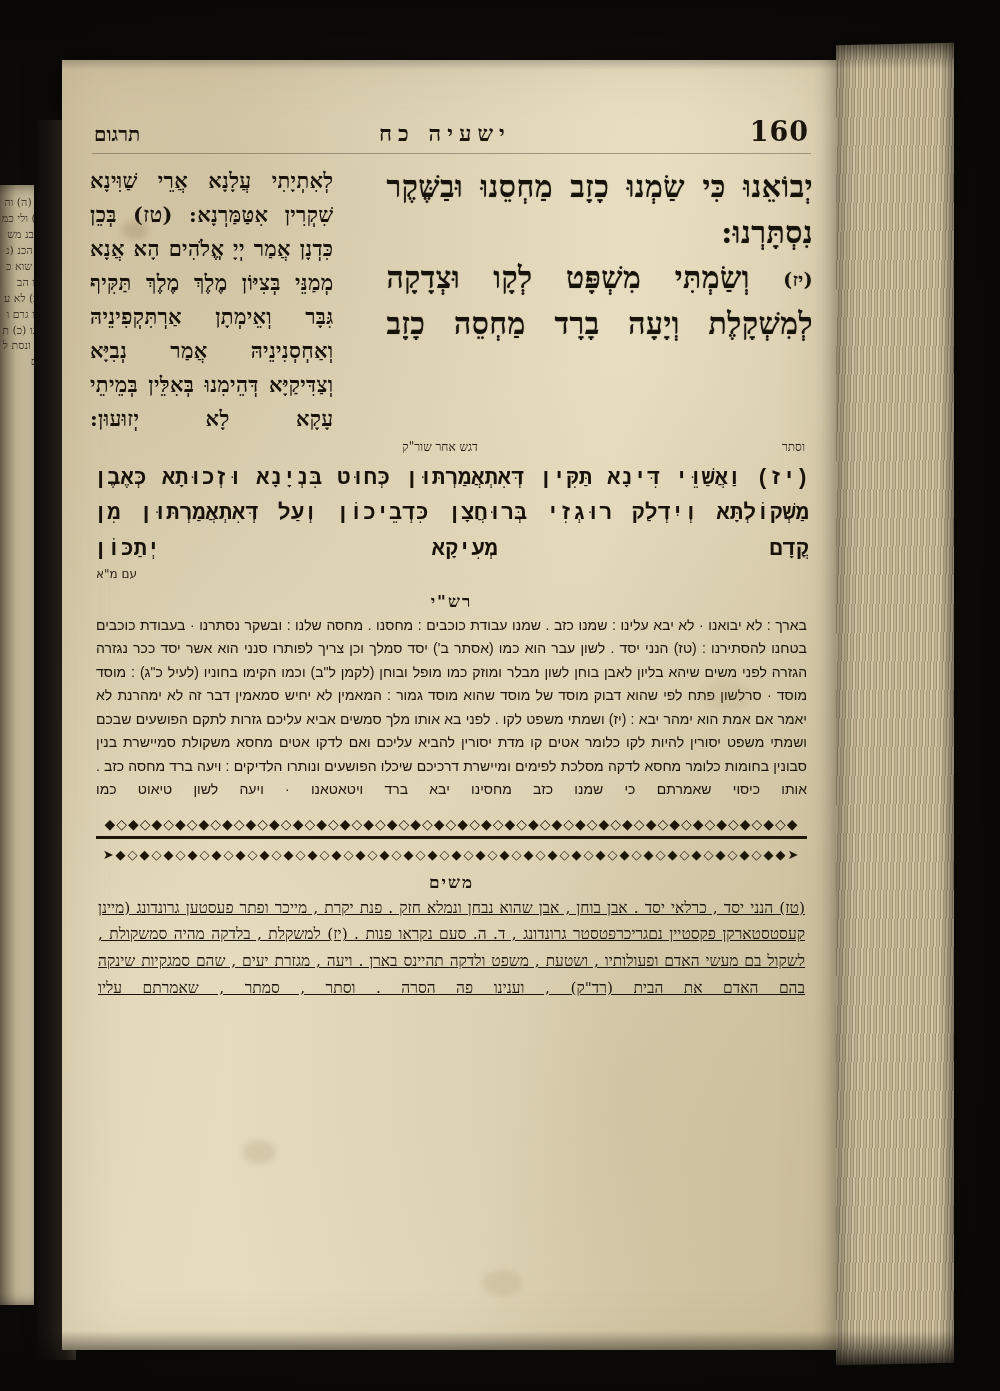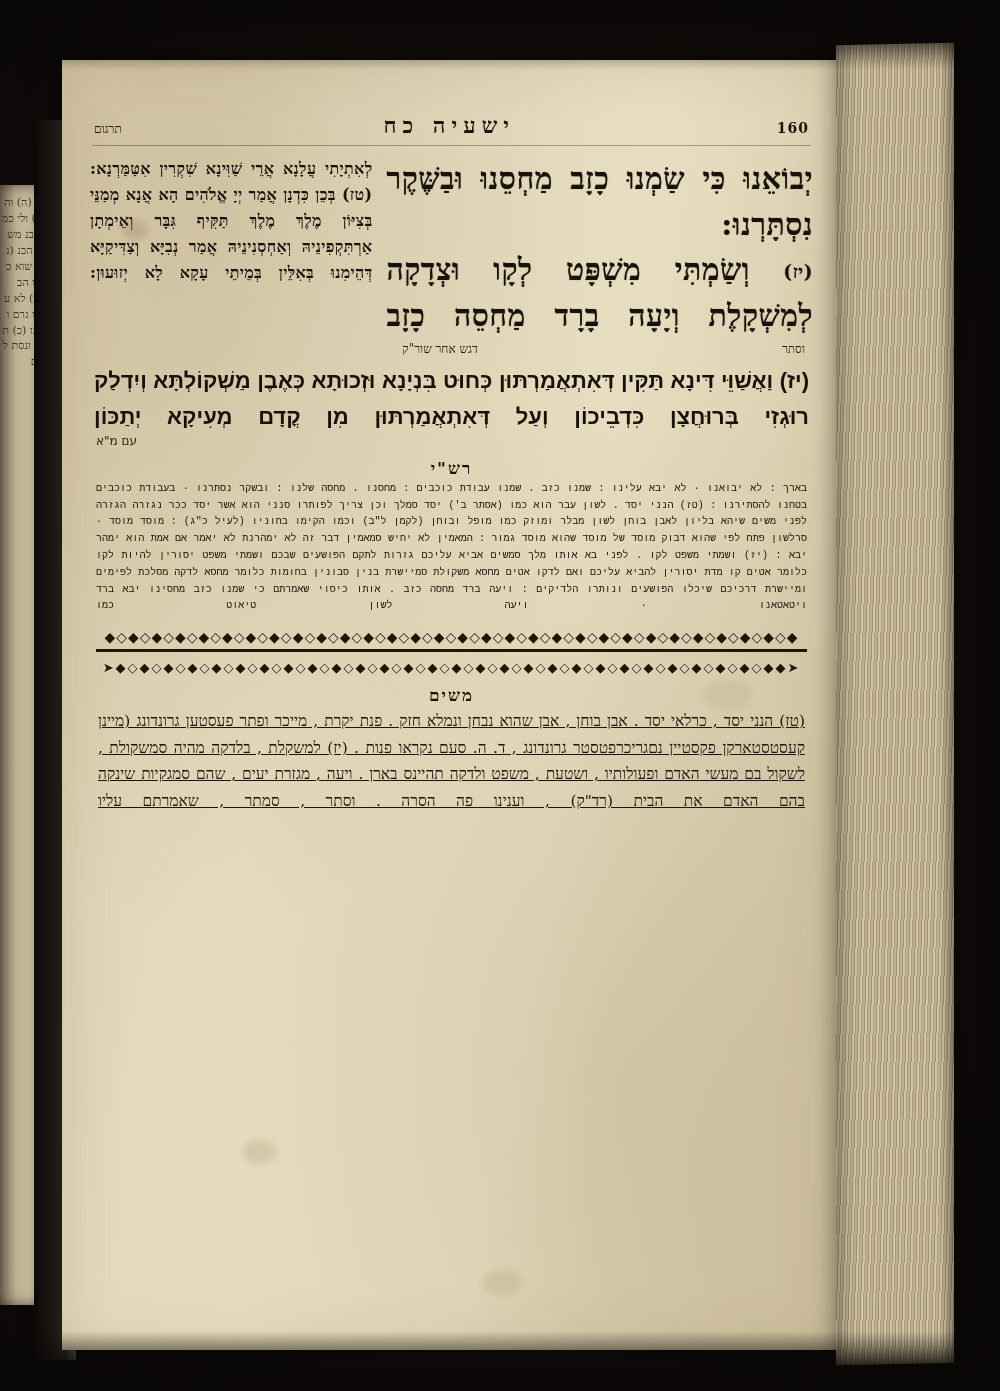--- a/index.html
+++ b/index.html
@@ -66,66 +66,66 @@
   .bottom-shadow{position:absolute;left:0;bottom:0;width:1000px;height:60px;
     background:linear-gradient(0deg,#0a0806 0%, rgba(10,8,6,.75) 45%, rgba(10,8,6,0) 100%);}
 
   
   .content{position:absolute;left:28px;top:26px;right:24px;bottom:18px;}
 
   
   .hdr{display:flex;align-items:baseline;direction:rtl;
        font-family:"DejaVu Serif","Liberation Serif",serif;
        color:#1b150e;padding:0 4px 0 4px;}
-  .hdr .pagenum{font-size:14px;font-weight:bold;letter-spacing:1px;}
+  .hdr .pagenum{font-size:27px;font-weight:bold;letter-spacing:1px;}
   .hdr .center{flex:1;text-align:center;font-size:22px;letter-spacing:6px;font-weight:bold;}
-  .hdr .side{font-size:12px;font-weight:normal;margin-top:36px;}
+  .hdr .side{font-size:20px;font-weight:bold;margin-top:36px;}
 
   .rule{height:1px;background:rgba(40,30,18,.35);margin:6px 2px 10px 2px;}
 
   
   .cols{display:flex;direction:rtl;gap:14px;}
-  .col-main{flex:0 0 59%;}
+  .col-main{flex:0 0 59%;margin-left:39px;}
   .col-targum{flex:1;}
 
   .heb-main{
     direction:rtl;text-align:justify;text-align-last:justify;
     font-family:"DejaVu Serif","Liberation Serif",serif;
     font-size:30px;line-height:1.52;color:#17120b;font-weight:bold;
     letter-spacing:.5px;
     text-shadow:0 0 1px rgba(30,22,12,.5);
   }
   .heb-targum{
     direction:rtl;text-align:justify;text-align-last:justify;
     font-family:"DejaVu Serif","Liberation Serif",serif;
-    font-size:16px;line-height:1.62;color:#18120b;font-weight:bold;
+    font-size:21px;line-height:1.62;color:#18120b;font-weight:bold;
     letter-spacing:.3px;
   }
   .versenum{font-size:.62em;vertical-align:.12em;}
 
   .attrib{direction:rtl;text-align:center;font-size:12px;margin-top:2px;
     font-family:"DejaVu Serif","Liberation Serif",serif;color:#241c10;}
   .attrib-row{display:flex;direction:rtl;justify-content:space-between;align-items:baseline;padding:2px 8px 0 8px;}
 
   
   .targum-wide{
     direction:rtl;text-align:justify;text-align-last:justify;
-    font-family:Liberation Sans, sans-serif;
+    font-family:Liberation Mono, monospace;
     font-size:22px;line-height:1.6;color:#18120b;font-weight:bold;
     margin-top:6px;padding:0 4px;
   }
   .tag-right{direction:rtl;text-align:left;font-size:12px;padding:0 6px;color:#2a2114;}
 
   
   .sec-title{direction:rtl;text-align:center;font-size:17px;font-weight:bold;
     font-family:"DejaVu Serif","Liberation Serif",serif;color:#1a140c;margin:10px 0 2px 0;letter-spacing:2px;}
   .rashi{
     direction:rtl;text-align:justify;text-align-last:justify;
-    font-family:Liberation Mono, monospace;
-    font-size:10px;line-height:1.68;color:#1c1509;padding:0 6px;
+    font-family:Liberation Sans, sans-serif;
+    font-size:14px;line-height:1.68;color:#1c1509;padding:0 6px;
   }
 
   
   .deco{margin:14px 6px 4px 6px;text-align:center;color:#1d1609;
         font-size:14px;letter-spacing:1px;overflow:hidden;white-space:nowrap;height:16px;}
   .deco2{margin:2px 6px 6px 6px;text-align:center;color:#1d1609;font-size:13px;
          letter-spacing:2px;overflow:hidden;white-space:nowrap;height:15px;}
   .thickrule{height:3px;background:#1d1609;margin:3px 6px 8px 6px;}
 
   .biur{

